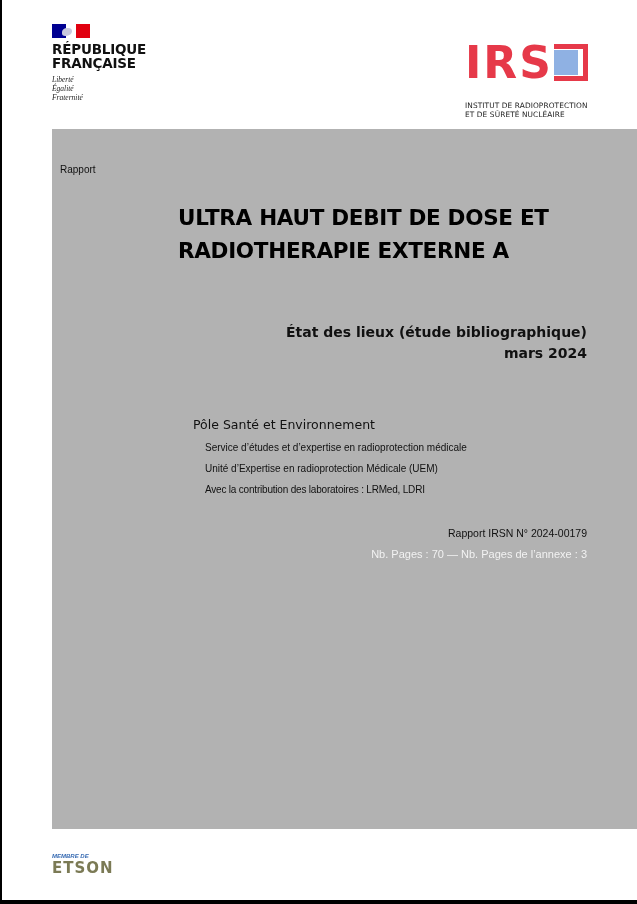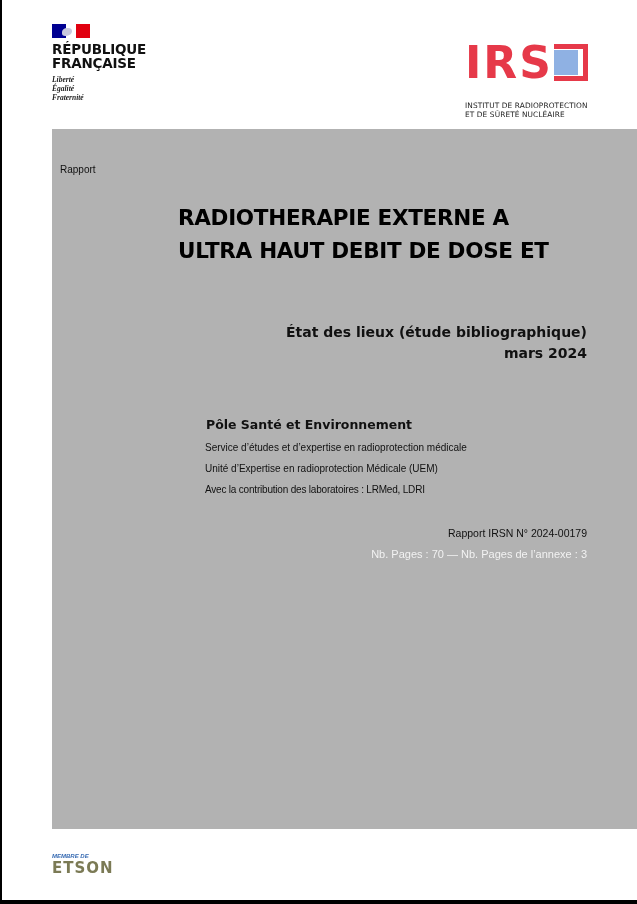--- a/index.html
+++ b/index.html
@@ -12,36 +12,36 @@
   .bottom-edge { position: absolute; left: 0; top: 900px; width: 637px; height: 4px; background: #000; }
 
   
   .rf-logo { position: absolute; left: 52px; top: 24px; width: 110px; }
   .rf-flag { display: flex; width: 38px; height: 14px; margin-bottom: 4px; }
   .rf-flag .blue { width: 14px; background: #000091; }
   .rf-flag .white { width: 10px; background: #ffffff; position: relative; }
   .rf-flag .white::before { content: ""; position: absolute; left: -4px; top: 4px; width: 10px; height: 8px; border-radius: 50% 40% 60% 30%; background: #c9c9dd; }
   .rf-flag .red { width: 14px; background: #e1000f; }
   .rf-name { font-family: "DejaVu Sans", sans-serif; font-weight: bold; font-size: 13.5px; line-height: 14px; color: #111; letter-spacing: -0.2px; }
-  .rf-motto { font-family: "Liberation Serif", serif; font-style: italic; font-size: 7.5px; line-height: 9px; color: #222; margin-top: 5px; font-weight: bold; }
+  .rf-motto { font-family: "Liberation Serif", serif; font-style: italic; font-size: 7.5px; line-height: 9px; color: #222; margin-top: 5px; }
 
   
   .irsn-logo { position: absolute; left: 465px; top: 44px; width: 130px; }
   .irsn-mark { position: relative; height: 38px; font-family: "DejaVu Sans", sans-serif; font-weight: bold; font-size: 44px; line-height: 38px; color: #e63949; letter-spacing: 2px; white-space: nowrap; }
   .irsn-n-box { position: absolute; left: 89px; top: 0; width: 34px; height: 37px; border: 5px solid #e63949; border-left: none; box-sizing: border-box; }
   .irsn-n-blue { position: absolute; left: 89px; top: 6px; width: 24px; height: 25px; background: #8fb1e3; }
   .irsn-n-blue::after { content: ""; position: absolute; left: 4px; top: 0; width: 5px; height: 25px; background: #8fb1e3; }
   .irsn-sub { margin-top: 19px; font-family: "DejaVu Sans", sans-serif; font-size: 7.4px; line-height: 9px; color: #222; letter-spacing: 0.1px; }
 
   
   .panel { position: absolute; left: 52px; top: 129px; width: 585px; height: 700px; background: #b2b2b2; }
   .doc-type { position: absolute; left: 8px; top: 35px; font-size: 10px; color: #111; }
   .title { position: absolute; left: 126px; top: 72px; width: 420px; font-family: "DejaVu Sans", sans-serif; font-weight: bold; font-size: 21.5px; line-height: 33px; color: #000; letter-spacing: -0.3px; }
   .subtitle { position: absolute; right: 50px; top: 193px; text-align: right; font-family: "DejaVu Sans", sans-serif; font-weight: bold; font-size: 14px; line-height: 21px; color: #111; }
-  .dept { position: absolute; left: 154px; top: 288px; font-family: "DejaVu Sans", sans-serif; font-weight: bold; font-size: 12.5px; color: #111; }
+  .dept { position: absolute; left: 141px; top: 288px; font-family: "DejaVu Sans", sans-serif; font-weight: normal; font-size: 12.5px; color: #111; }
   .unit-line { position: absolute; left: 153px; font-size: 10px; color: #111; }
   .unit-1 { top: 313px; }
   .unit-2 { top: 334px; }
   .unit-3 { top: 355px; letter-spacing: -0.2px; }
   .report-no { position: absolute; right: 50px; top: 398px; font-size: 10.5px; color: #111; }
   .pages { position: absolute; right: 50px; top: 419px; font-size: 11px; color: #f2f2f2; }
 
   
   .etson { position: absolute; left: 52px; top: 853px; }
   .etson-small { font-size: 6px; font-style: italic; font-weight: bold; color: #3a6db4; line-height: 7px; }
@@ -76,22 +76,22 @@
   </div>
   <div class="irsn-sub">
     <div>INSTITUT DE RADIOPROTECTION</div>
     <div>ET DE SÛRETÉ NUCLÉAIRE</div>
   </div>
 </div>
 
 <div class="panel">
   <div class="doc-type">Rapport</div>
   <div class="title">
+    <div>ULTRA HAUT DEBIT DE DOSE ET</div>
     <div>RADIOTHERAPIE EXTERNE A</div>
-    <div>ULTRA HAUT DEBIT DE DOSE ET</div>
   </div>
   <div class="subtitle">
     <div>État des lieux (étude bibliographique)</div>
     <div>mars 2024</div>
   </div>
   <div class="dept">Pôle Santé et Environnement</div>
   <div class="unit-line unit-1">Service d’études et d’expertise en radioprotection médicale</div>
   <div class="unit-line unit-2">Unité d’Expertise en radioprotection Médicale (UEM)</div>
   <div class="unit-line unit-3">Avec la contribution des laboratoires : LRMed, LDRI</div>
   <div class="report-no">Rapport IRSN N°  2024-00179</div>

